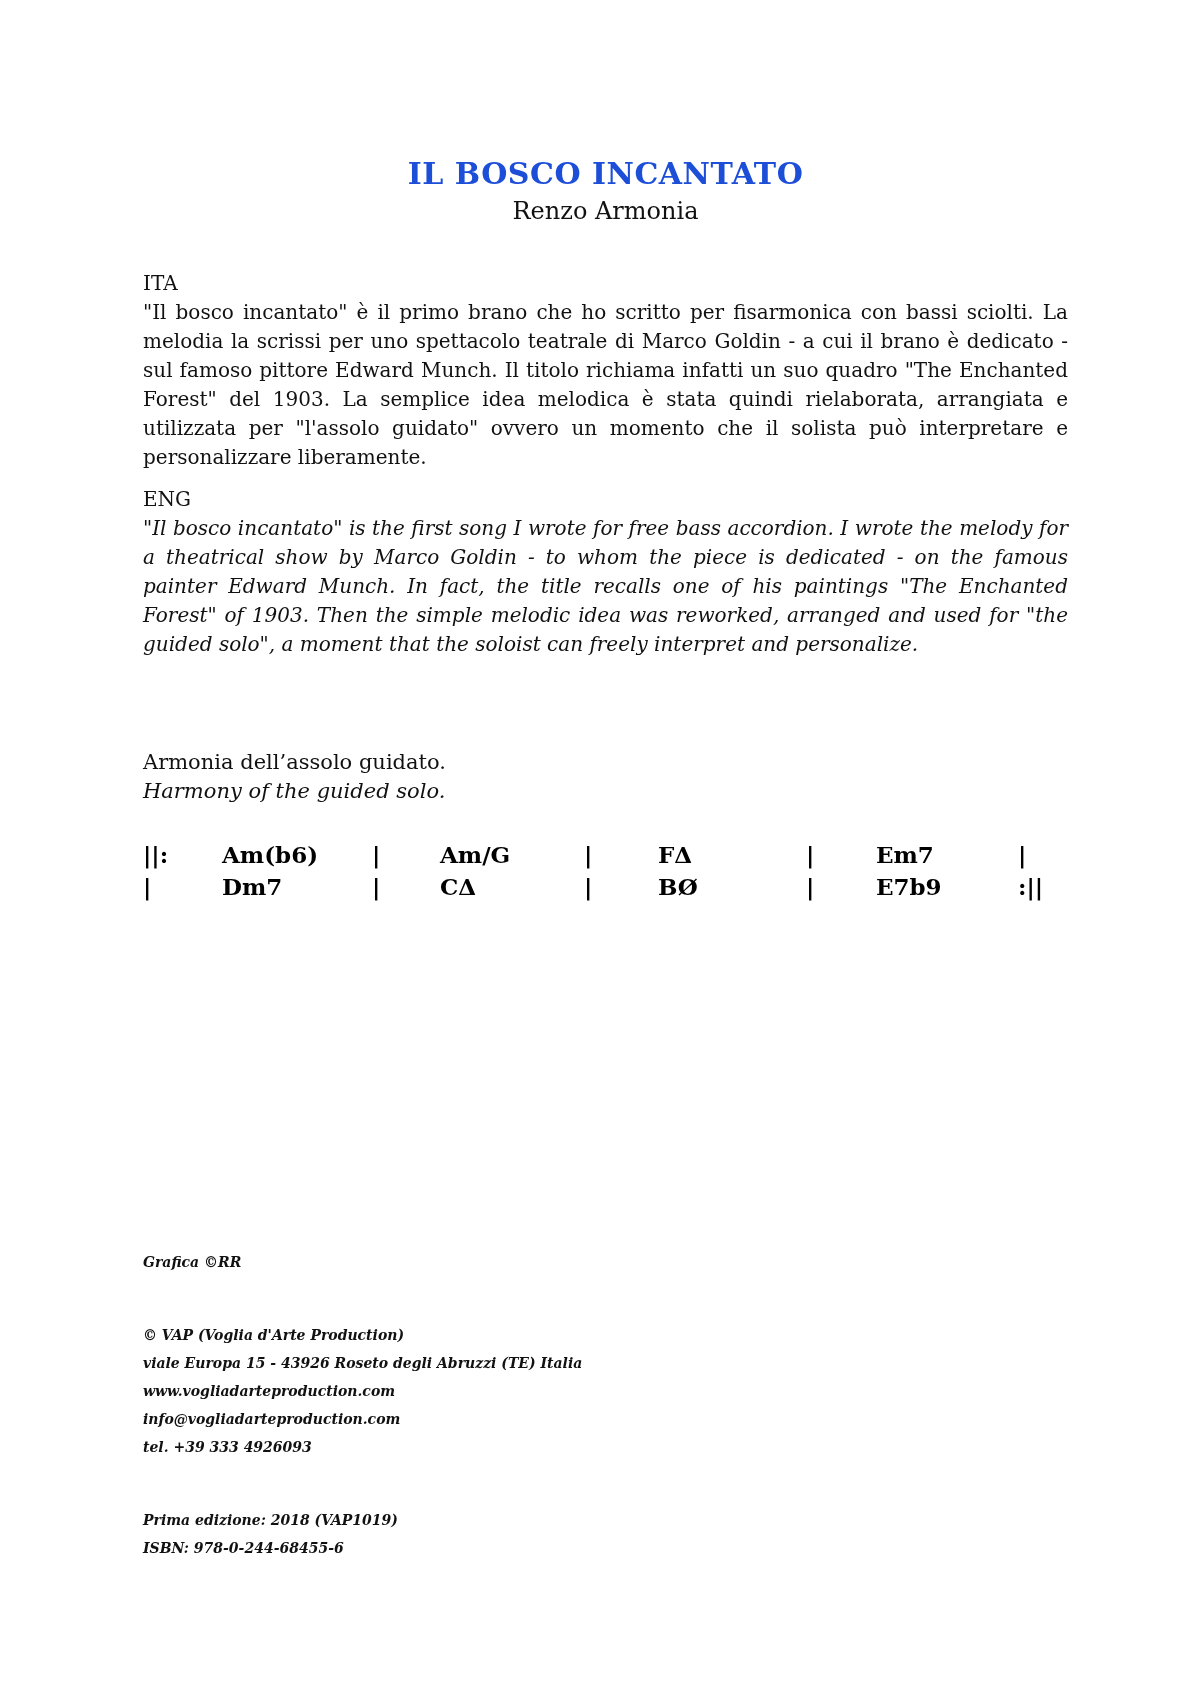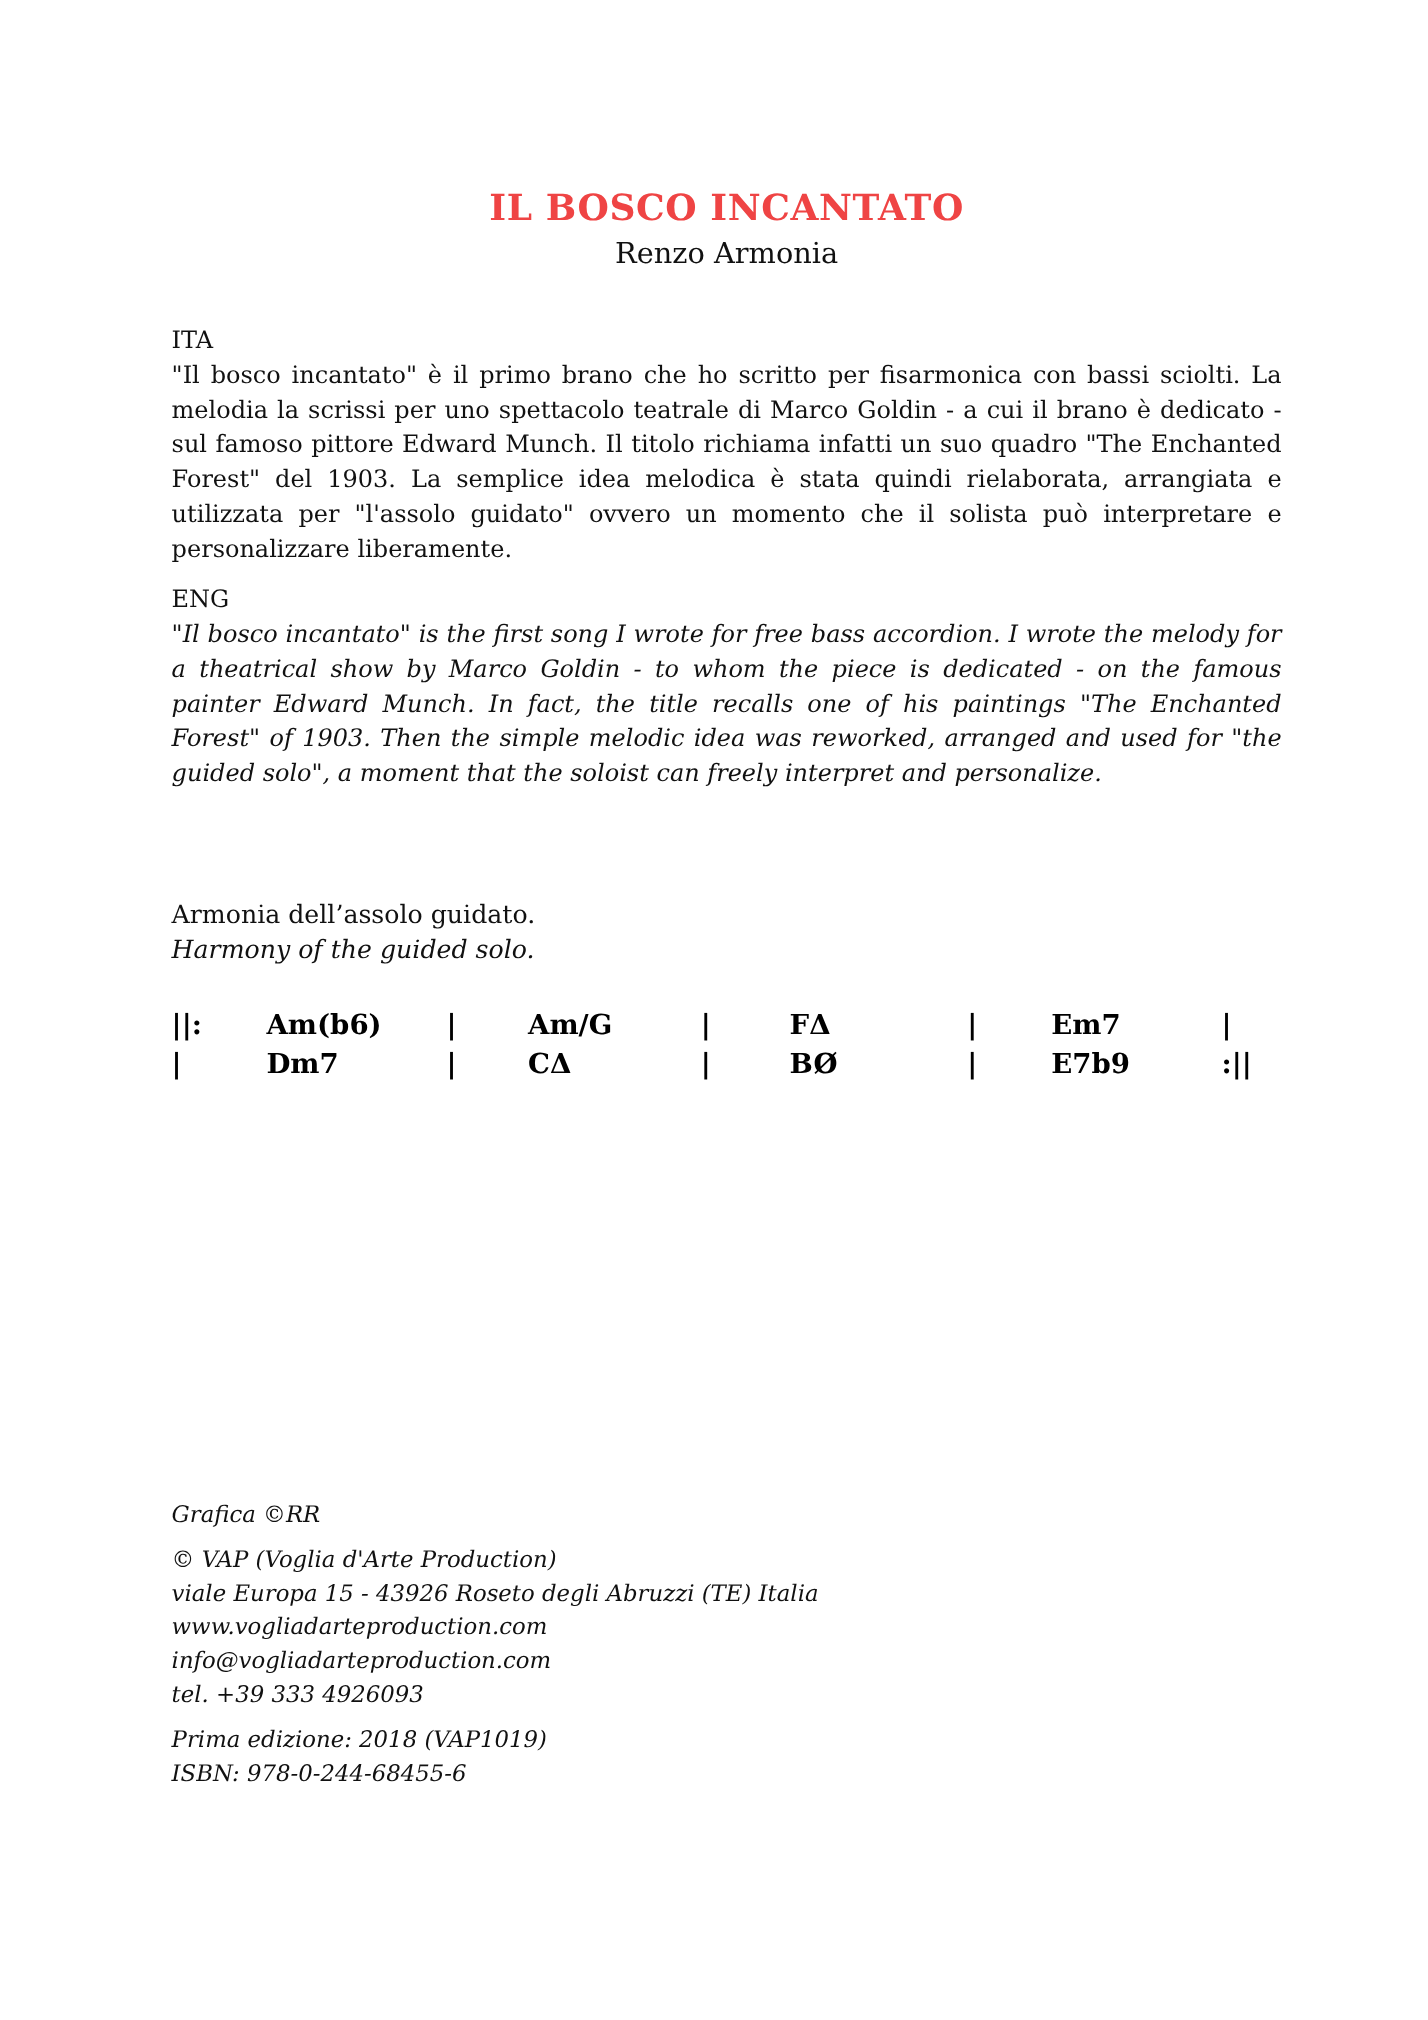--- a/index.html
+++ b/index.html
@@ -15,21 +15,21 @@
     width: 1190px;
     height: 1683px;
     padding: 0 122px 0 143px;
   }
   .title {
     margin-top: 156px;
     text-align: center;
     font-size: 30px;
     font-weight: bold;
     letter-spacing: 0.5px;
-    color: #ef4444;
+    color: #1d4ed8;
   }
   .subtitle {
     text-align: center;
     font-size: 24px;
     font-weight: normal;
     margin-top: 6px;
   }
   .lang-section { margin-top: 44px; font-size: 20px; line-height: 29px; }
   .lang-section.eng { margin-top: 13px; }
   .lang-label { font-size: 20px; }
@@ -39,22 +39,22 @@
   .chord-grid {
     margin-top: 33px;
     display: grid;
     grid-template-columns: 79px 150px 68px 144px 74px 148px 70px 142px auto;
     font-size: 23px;
     font-weight: bold;
     line-height: 32px;
     color: #000000;
   }
   .chord-grid span { white-space: nowrap; }
-  .footer { margin-top: 345px; font-size: 19px; line-height: 28px; font-style: italic; }
-  .footer-block { margin-top: 10px; }
+  .footer { margin-top: 345px; font-size: 14px; line-height: 28px; font-style: italic; font-weight: bold; }
+  .footer-block { margin-top: 45px; }
 </style>
 </head>
 <body>
 
 <div class="page">
 
   <h1 class="title">IL BOSCO INCANTATO</h1>
   <div class="subtitle">Renzo Armonia</div>
 
   <div class="lang-section ita">

